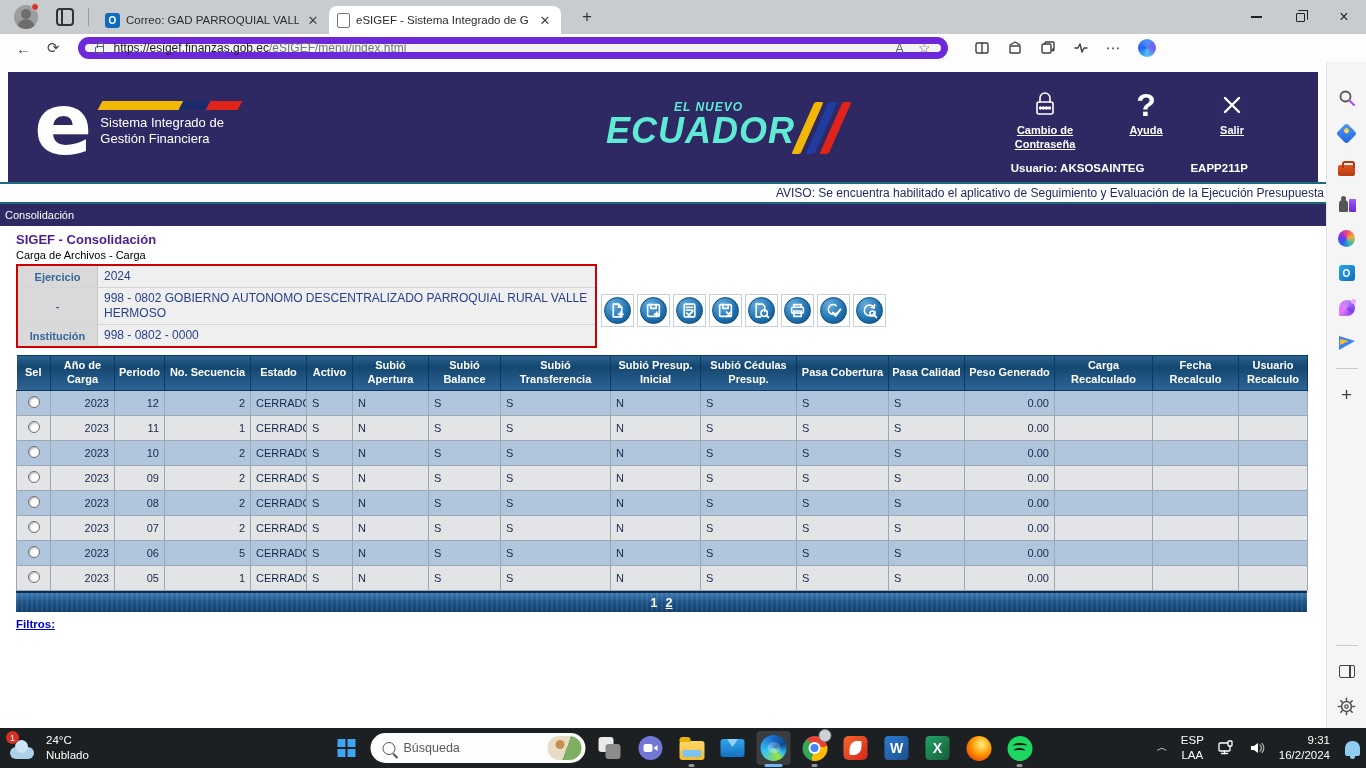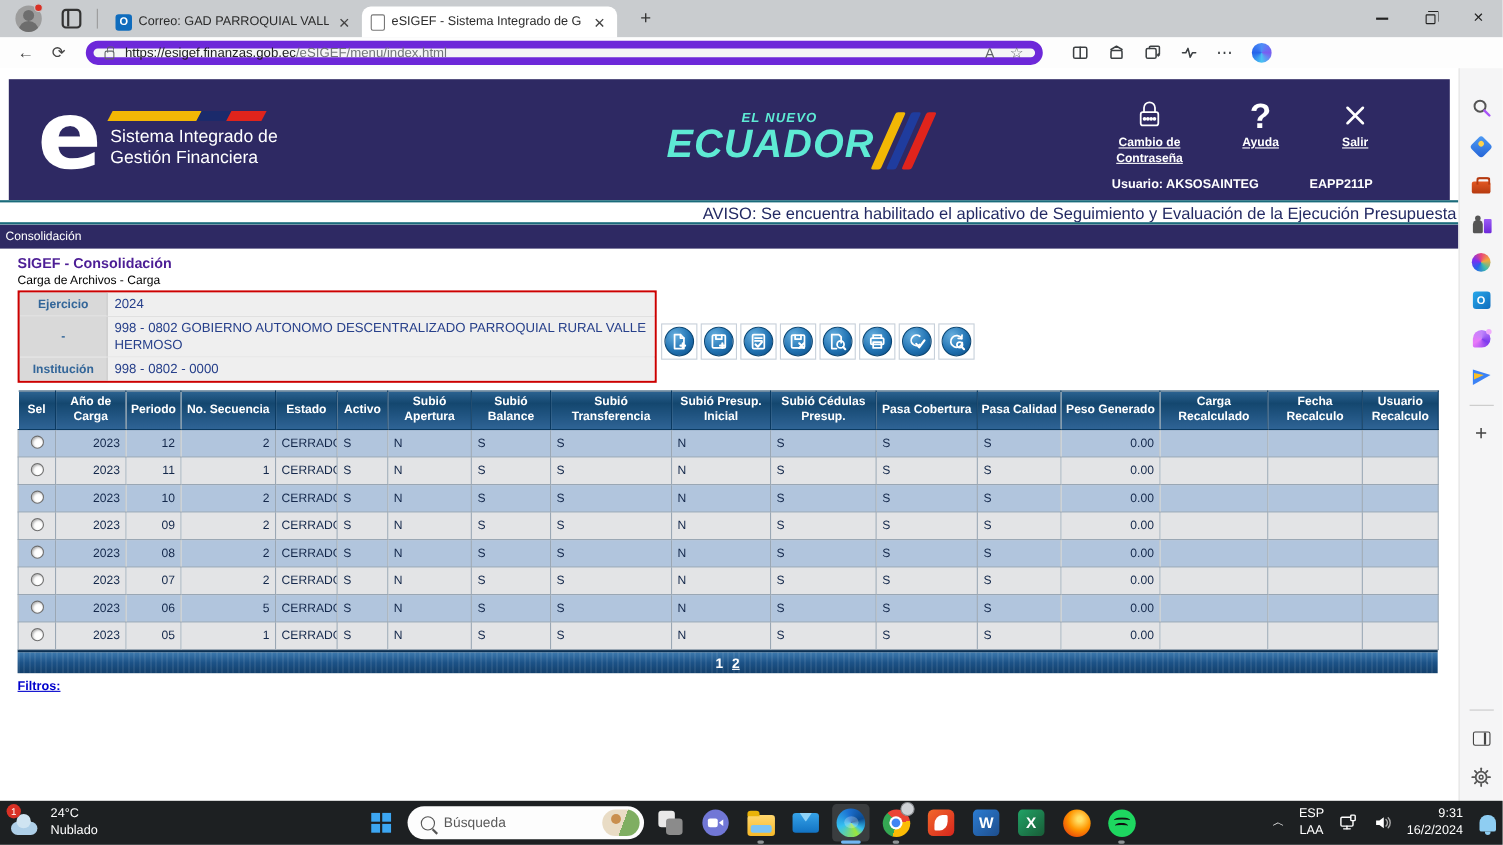--- a/index.html
+++ b/index.html
@@ -71,41 +71,41 @@
 
 .esigef-header { position:relative; margin:10px 8px 0 8px; height:110px; background:#2e2963; }
 .logo { position:absolute; left:26px; top:6px; display:flex; color:#fff; }
 .logo-e { font-size:86px; font-weight:bold; line-height:92px; font-family:"DejaVu Sans", sans-serif; }
 .logo-right { margin-left:6px; padding-top:20px; }
 .logo-sigef { font-size:38px; font-weight:bold; letter-spacing:2px; line-height:30px; }
 .logo-bar { display:flex; height:9px; width:140px; margin:3px 0 5px 2px; transform:skewX(-28deg); }
 .logo-bar span:nth-child(1){ flex:0 0 58%; background:#f2b705; }
 .logo-bar span:nth-child(2){ flex:0 0 19%; background:#1b2a6b; }
 .logo-bar span:nth-child(3){ flex:0 0 23%; background:#e0241c; }
-.logo-sub { font-size:16px; line-height:1.2; margin-left:2px; }
+.logo-sub { font-size:13px; line-height:1.2; margin-left:2px; }
 .brand { position:absolute; left:598px; top:28px; display:flex; color:#5eead4; }
 .brand-text { font-style:italic; font-weight:bold; text-align:left; }
 .brand-top { font-size:12px; letter-spacing:1px; margin-left:68px; }
 .brand-main { font-size:36px; letter-spacing:1px; line-height:0.95; }
 .brand-stripes { display:flex; gap:5px; margin-left:8px; margin-top:2px; }
 .brand-stripes span { width:9px; height:52px; transform:skewX(-24deg); border-radius:2px; }
 .brand-stripes span:nth-child(1){ background:#f2b705; }
 .brand-stripes span:nth-child(2){ background:#1f3c9e; }
 .brand-stripes span:nth-child(3){ background:#e0241c; }
 .header-actions { position:absolute; right:58px; top:14px; display:flex; gap:30px; color:#fff; text-align:center; }
 .h-action { width:86px; }
 .h-action .h-ico { height:38px; display:flex; align-items:center; justify-content:center; }
 .h-action .h-label { font-size:11px; font-weight:bold; text-decoration:underline; line-height:1.25; }
 .hd-svg { stroke:#fff; fill:none; stroke-width:1.6; stroke-linecap:round; }
 .qmark { font-size:32px; font-weight:bold; line-height:1; }
 .user-line { position:absolute; right:70px; bottom:8px; display:flex; gap:46px; color:#fff; font-size:11.5px; font-weight:bold; }
 
 
 .notice-bar { position:relative; height:22px; background:#fff; border-top:2px solid #1b6b7b; border-bottom:2px solid #1b6b7b; overflow:hidden; }
-.notice-text { position:absolute; right:2px; top:2px; white-space:nowrap; color:#232a63; font-size:15px; }
+.notice-text { position:absolute; right:2px; top:2px; white-space:nowrap; color:#232a63; font-size:12px; }
 
 
 .menu-bar { height:22px; background:#2e2963; color:#fff; font-size:11px; display:flex; align-items:center; padding-left:5px; }
 
 
 .content { position:relative; padding:6px 0 0 16px; }
 .page-title { font-size:13px; font-weight:bold; color:#4c1d95; }
 .page-subtitle { font-size:11px; color:#000; margin-top:2px; }
 
 .form-box { position:absolute; left:16px; top:38px; width:581px; border:2px solid #cc0000; background:#fff; }

